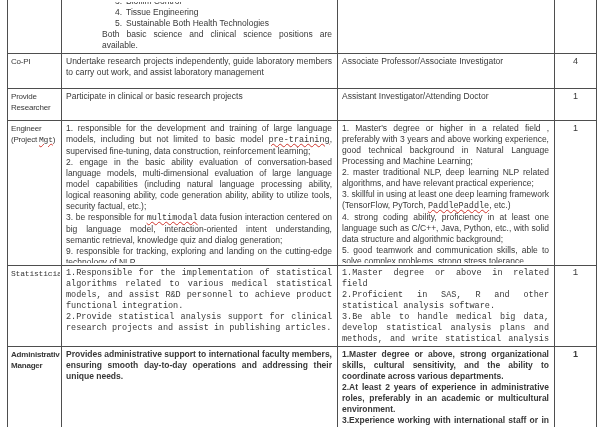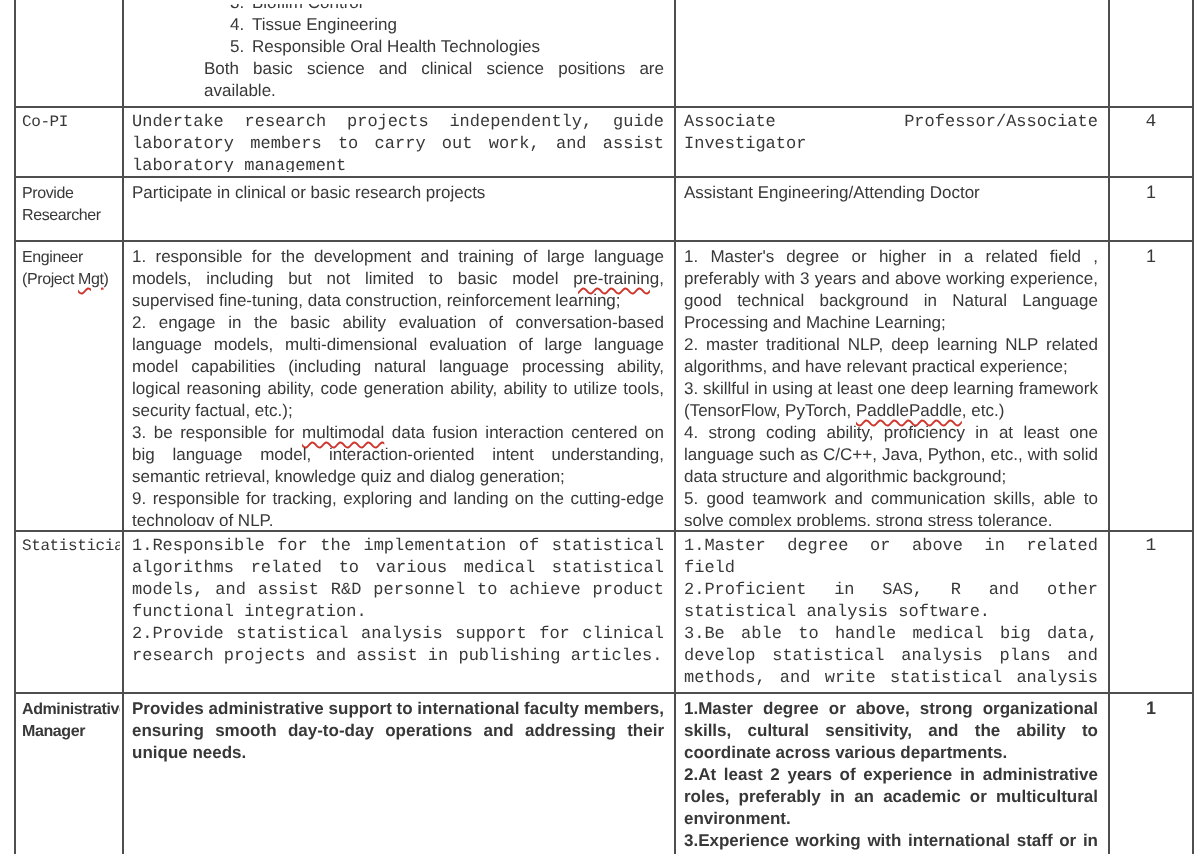--- a/index.html
+++ b/index.html
@@ -26,35 +26,36 @@
   }
   tr.r0 td{border-top:none;}
   td.pos{
     padding:2px 1px 2px 3px;
     font-size:8px;letter-spacing:-0.2px;
     white-space:pre-line;
   }
   td.cnt{padding:2px 1px;text-align:center;font-size:9px;}
   .cw{overflow:hidden;}
   tr.r0 .cw{height:49px;margin-left:36px;}
-  tr.r1 .cw{height:30px;font-family:Liberation Mono, monospace;}
+  tr.r1 .cw{height:30px;}
   tr.r2 .cw{height:27px;}
   tr.r3 .cw{height:140px;}
   tr.r4 .cw{height:76px;font-family:Liberation Mono, monospace;}
   tr.r5 .cw{height:79px;font-weight:bold;}
   .cw.bottom{display:flex;flex-direction:column;justify-content:flex-end;}
   .para{text-align:justify;}
   .li-cont{margin-left:24px;}
   .li .num{display:inline-block;width:11px;margin-left:13px;}
   .sp{
     text-decoration-line:underline;
     text-decoration-style:wavy;
     text-decoration-color:var(--sp);
     text-decoration-thickness:1px;
     text-underline-offset:1px;
+    font-family:Liberation Mono, monospace;
   }
 </style>
 </head>
 <body>
 
 <div class="canvas">
   <table class="jobs">
     <colgroup>
       <col style="width:54px">
       <col style="width:276px">
@@ -62,21 +63,21 @@
       <col style="width:42px">
     </colgroup>
     <tbody id="tbody">
         <tr class="row r0">
           <td class="cell pos"><div class="cw"></div></td>
           <td class="cell desc">
             <div class="cw bottom">
               <div class="li-cont">Healthcare</div>
               <div class="li"><span class="num">3.</span><span class="li-text">Biofilm Control</span></div>
               <div class="li"><span class="num">4.</span><span class="li-text">Tissue Engineering</span></div>
-              <div class="li"><span class="num">5.</span><span class="li-text">Responsible Oral Health Technologies</span></div>
+              <div class="li"><span class="num">5.</span><span class="li-text">Sustainable Both Health Technologies</span></div>
               <div class="para">Both basic science and clinical science positions are available.</div>
             </div>
           </td>
           <td class="cell qual">
             <div class="cw"></div>
           </td>
           <td class="cell cnt">
             <div class="cw"></div>
           </td>
         </tr>
@@ -99,21 +100,21 @@
         <tr class="row r2">
           <td class="cell pos"><div class="cw">Provide
 Researcher</div></td>
           <td class="cell desc">
             <div class="cw">
               <div class="para">Participate in clinical or basic research projects</div>
             </div>
           </td>
           <td class="cell qual">
             <div class="cw">
-              <div class="para">Assistant Engineering/Attending Doctor</div>
+              <div class="para">Assistant Investigator/Attending Doctor</div>
             </div>
           </td>
           <td class="cell cnt">
             <div class="cw">1</div>
           </td>
         </tr>
         <tr class="row r3">
           <td class="cell pos"><div class="cw">Engineer
 (Project <span class="sp">Mgt</span>)</div></td>
           <td class="cell desc">

